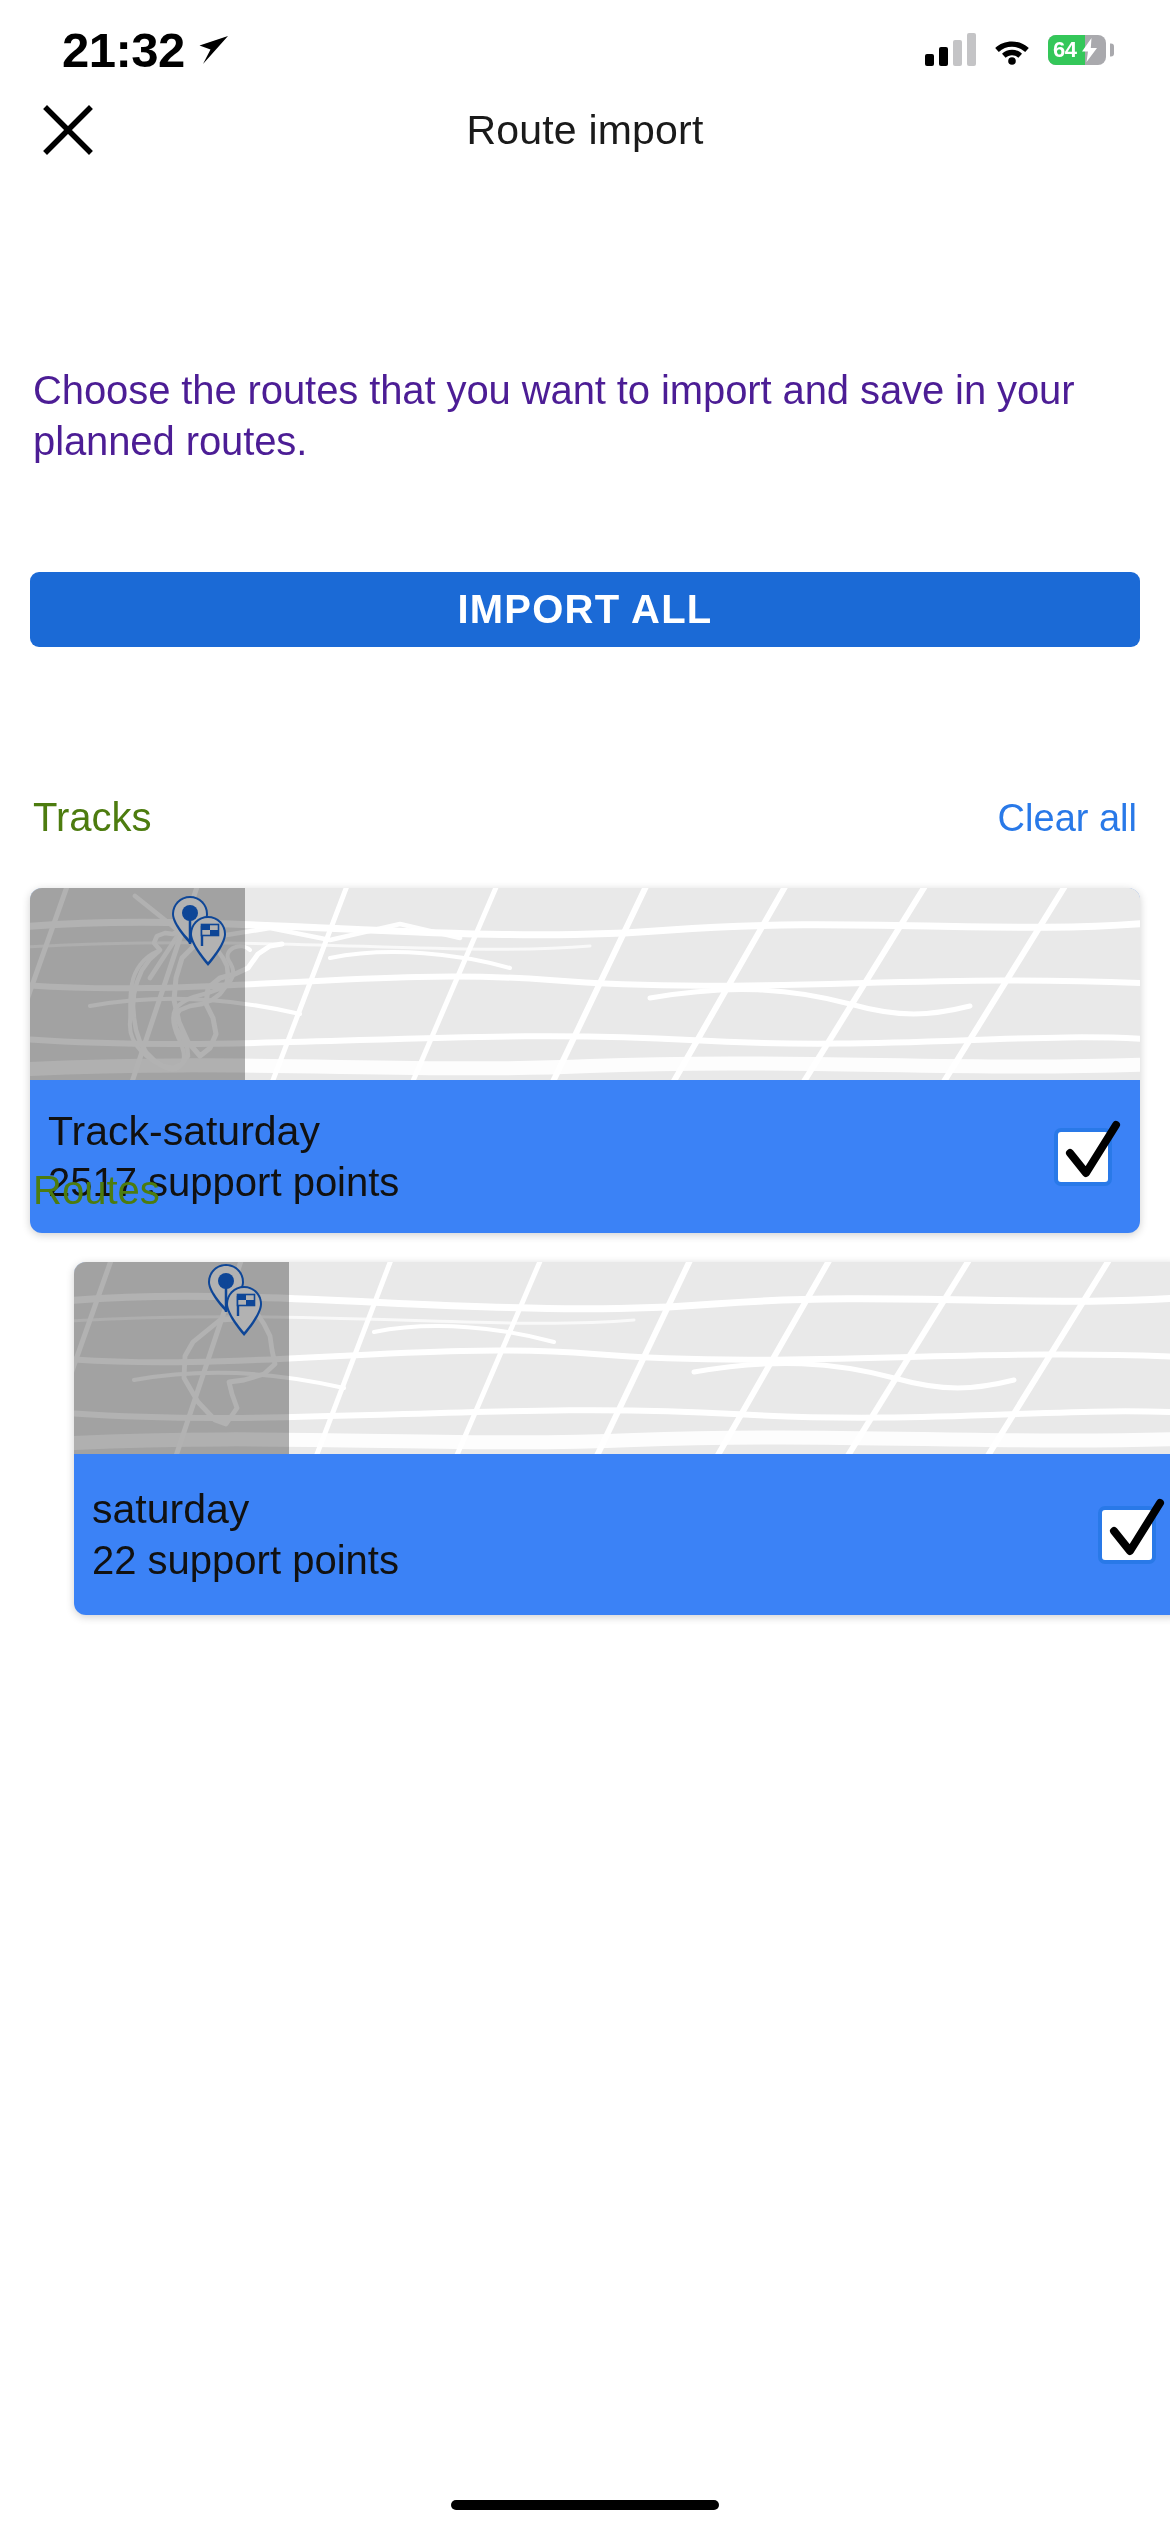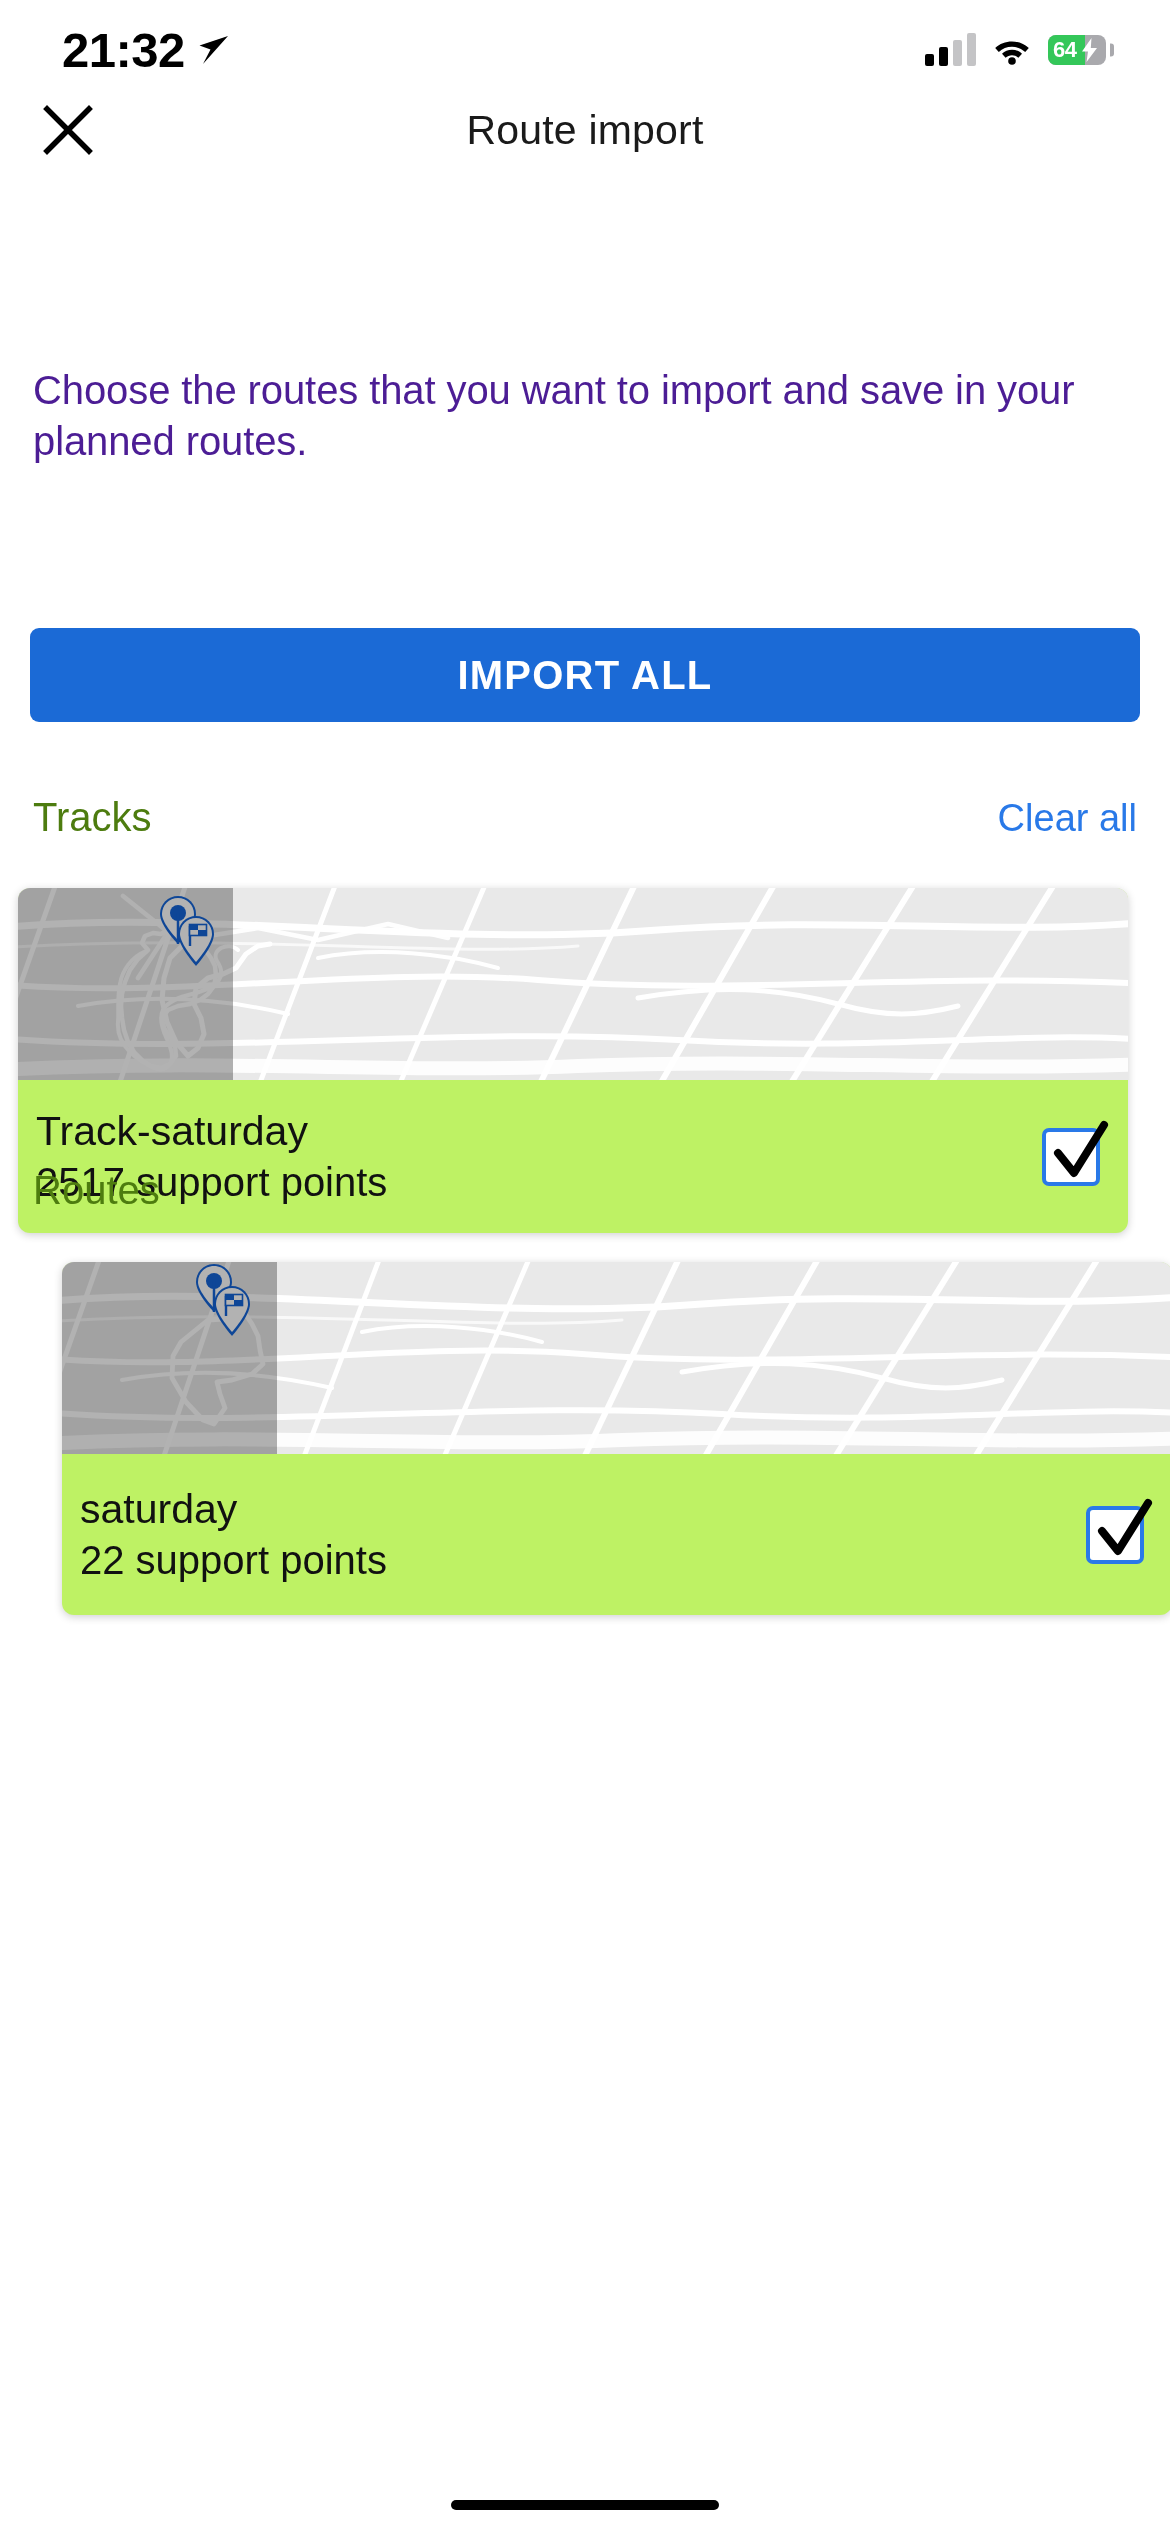--- a/index.html
+++ b/index.html
@@ -142,24 +142,24 @@
     width: 1100px;
     font-size: 40px;
     line-height: 1.28;
     color: #4c1d95;
     letter-spacing: -0.1px;
   }
 
   
   .import-all {
     position: absolute;
-    top: 628px;
+    top: 572px;
     left: 30px;
     width: 1110px;
-    height: 94px;
+    height: 75px;
     background: #1B6AD6;
     border-radius: 9px;
     border: none;
     color: #ffffff;
     font-family: "Liberation Sans", sans-serif;
     font-size: 40px;
     font-weight: 700;
     letter-spacing: 1.2px;
     display: flex;
     align-items: center;
@@ -185,23 +185,23 @@
   .clear-all {
     font-size: 38px;
     color: #2979E8;
     cursor: pointer;
   }
   .section-row.routes { top: 1168px; }
 
   
   .card {
     position: absolute;
-    left: 18px;
+    left: 30px;
     width: 1110px;
-    background: #bef264;
+    background: #3b82f6;
     border-radius: 12px;
     box-shadow: 0 2px 9px rgba(0,0,0,0.19);
     overflow: hidden;
   }
   .card.track-card { top: 888px; height: 345px; }
   .card.route-card { top: 1262px; height: 353px; margin-left: 44px; }
 
   .map-thumb {
     position: relative;
     width: 1110px;

